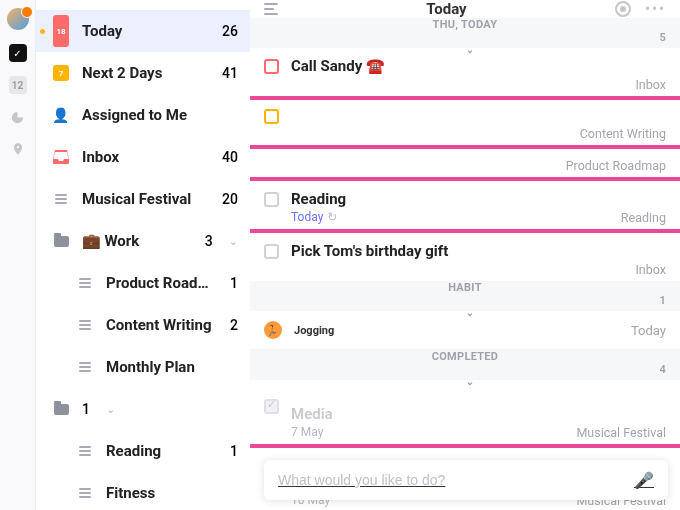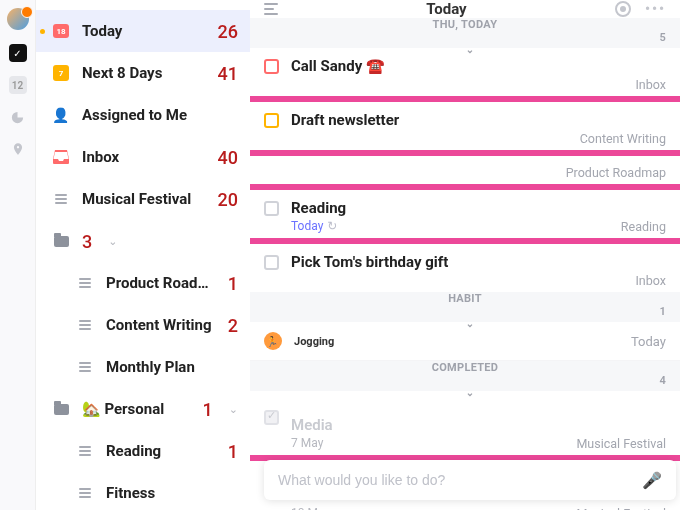--- a/index.html
+++ b/index.html
@@ -15,24 +15,24 @@
     .rail-cal { background:#e6e7eb; color:#999; font-weight:600;}
     .rail-svg { fill:#c4c6cd; }
 
     
     .sidebar { width: 214px; background:#fff; padding-top: 10px; font-size:15px; }
     .s-item { height: 42px; display:flex; align-items:center; padding: 0 12px 0 16px; cursor:pointer; gap:12px; position:relative;}
     .s-item.sel { background:#eceffd; }
     .dot { position:absolute; left:4px; width:5px; height:5px; border-radius:50%; background:#ffb400; }
     .s-ico { width:18px; display:flex; justify-content:center; align-items:center; font-size:14px; }
     .s-label { flex:1; font-weight:700; color:#222; white-space:nowrap; overflow:hidden; text-overflow:ellipsis;}
-    .s-count { color:#b91c1c; font-size:18px; font-weight:500;}
+    .s-count { color:#000000; font-size:14px; font-weight:500;}
     .s-item.sub { padding-left: 40px; }
     .chev { color:#b6b8bf; font-size:11px; margin-left:4px;}
-    .ico-today { width:16px; height:14px; background:#ff6b6b; border-radius:3px; display:flex; align-items:center; justify-content:center; color:#fff; font-size:8px; font-weight:700;}
+    .ico-today { width:16px; height:32px; background:#ff6b6b; border-radius:3px; display:flex; align-items:center; justify-content:center; color:#fff; font-size:8px; font-weight:700;}
     .ico-cal { width:16px; height:16px; background:#ffb400; border-radius:3px; display:flex; align-items:center; justify-content:center; color:#fff; font-size:8px; font-weight:700;}
     .ico-person{ color:#2cb67d; }
     .ico-list { display:flex; flex-direction:column; gap:2px;}
     .ico-list span{ width:12px; height:2px; background:#a8abb4; border-radius:1px;}
     .ico-folder{ width:15px; height:11px; background:#8d929c; border-radius:2px; position:relative;}
     .ico-folder::before{content:"";position:absolute;top:-3px;left:0;width:7px;height:4px;background:#8d929c;border-radius:1px 1px 0 0;}
 
     
     .main { flex:1; display:flex; flex-direction:column; background:#fff; position:relative;}
     .toolbar { height:46px; display:flex; align-items:center; padding:0 14px; gap:14px;}
@@ -41,40 +41,40 @@
     .tb-menu span:nth-child(2){width:10px;}
     .tb-title { flex:1; text-align:center; font-weight:700; font-size:15px;}
     .tb-rec { width:16px;height:16px;border:2px solid #c4c6cd;border-radius:50%; display:flex;align-items:center;justify-content:center;}
     .tb-rec::after{content:"";width:6px;height:6px;background:#c4c6cd;border-radius:50%;}
     .tb-more{ color:#c4c6cd; letter-spacing:2px; font-weight:700;}
 
     .section { height:30px; background:#f6f7f9; display:flex; align-items:center; padding:0 14px; color:#9fa2ab; font-size:11px; font-weight:700; letter-spacing:.3px;flex-direction:column;}
     .section .cnt{ margin-left:auto; font-weight:600;}
     .section .chv{ margin-left:10px; font-size:10px;}
 
-    .task { padding: 9px 14px 4px 14px; display:flex; flex-direction:column; gap:2px; border-bottom:6px solid #ec4899;}
+    .task { padding: 9px 14px 4px 14px; display:flex; flex-direction:column; gap:2px; border-bottom:4px solid #ec4899;}
     .task.nb { border-bottom:none;}
     .task-row1{ display:flex; align-items:center; gap:12px;}
     .cbox { width:15px; height:15px; border:2px solid; border-radius:3px; flex-shrink:0;}
     .cb-red{border-color:#ff6b6b;} .cb-yellow{border-color:#ffb400;} .cb-blue{border-color:#4d7fff;} .cb-gray{border-color:#d0d2d8;}
     .task-title{ font-size:15px; font-weight:700; color:#222;}
     .task-row2{ display:flex; padding-left:27px; font-size:12px;}
     .task-meta{ color:#6b72ff;}
     .task-meta.gray{color:#b6b8bf;}
     .task-loc{ margin-left:auto; color:#a3a6af; font-size:12.5px;}
     .task.ghost .task-title{ color:#c8cad0; font-weight:600;margin-top:16px;}
     .task.ghost .cbox{ border-color:#e0e1e6; background:#f1f1f4; position:relative;}
     .task.ghost .cbox::after{content:"✓"; position:absolute; top:-3px; left:1px; color:#c8cad0; font-size:11px;}
 
     .habit-row{ padding:10px 14px; display:flex; align-items:center; gap:12px; border-bottom:1px solid #f4f4f6;}
     .habit-ico{ width:18px;height:18px;border-radius:50%;background:#ff9a3c;display:flex;align-items:center;justify-content:center;font-size:10px;}
     .habit-title{font-weight:700;font-size:11px;}
     .habit-when{margin-left:auto;color:#a3a6af;font-size:13px;}
 
-    .composer{ position:absolute; left:14px; right:4px; bottom:10px; height:40px; border-radius:6px; box-shadow:0 1px 8px rgba(0,0,0,.12); background:#fff; display:flex; align-items:center; padding:0 14px;}
+    .composer{ position:absolute; left:14px; right:12px; bottom:10px; height:40px; border-radius:6px; box-shadow:0 1px 8px rgba(0,0,0,.12); background:#fff; display:flex; align-items:center; padding:0 14px;text-decoration:underline;}
     .composer input{ flex:1; border:none; outline:none; font-size:14px; color:#333;}
     .composer input::placeholder{color:#bfc1c9;}
     .mic{ color:#5b6bff; font-size:16px;}
   </style>
 </head>
 <body>
 
 <div class="rail">
   <div class="avatar"></div>
   <div class="rail-ico rail-check">✓</div>
@@ -97,21 +97,21 @@
     <span class="s-ico">
         <span class="ico-today">18</span>
       </span>
     <span class="s-label">Today</span>
     <span class="s-count">26</span>
   </div>
   <div class="s-item">
     <span class="s-ico">
         <span class="ico-cal">7</span>
       </span>
-    <span class="s-label">Next 8 Days</span>
+    <span class="s-label">Next 2 Days</span>
     <span class="s-count">41</span>
   </div>
   <div class="s-item">
     <span class="s-ico ico-person">👤</span>
     <span class="s-label">Assigned to Me</span>
     <span class="s-count"></span>
   </div>
   <div class="s-item">
     <span class="s-ico">
         <svg width="16" height="14" viewBox="0 0 16 14">
@@ -129,20 +129,21 @@
           <span></span>
         </span>
       </span>
     <span class="s-label">Musical Festival</span>
     <span class="s-count">20</span>
   </div>
   <div class="s-item">
     <span class="s-ico">
         <span class="ico-folder"></span>
       </span>
+    <span class="s-label"><span>💼</span> <span>Work</span></span>
     <span class="s-count">3</span>
     <span class="chev">⌄</span>
   </div>
   <div class="s-item sub">
     <span class="s-ico">
         <span class="ico-list">
           <span></span>
           <span></span>
           <span></span>
         </span>
@@ -169,21 +170,20 @@
           <span></span>
         </span>
       </span>
     <span class="s-label">Monthly Plan</span>
     <span class="s-count"></span>
   </div>
   <div class="s-item">
     <span class="s-ico">
         <span class="ico-folder"></span>
       </span>
-    <span class="s-label"><span>🏡</span> <span>Personal</span></span>
     <span class="s-count">1</span>
     <span class="chev">⌄</span>
   </div>
   <div class="s-item sub">
     <span class="s-ico">
         <span class="ico-list">
           <span></span>
           <span></span>
           <span></span>
         </span>
@@ -227,21 +227,20 @@
         <span class="cbox cb-red"></span>
         <span class="task-title">Call Sandy ☎️</span>
       </div>
     <div class="task-row2">
         <span class="task-loc">Inbox</span>
       </div>
   </div>
   <div class="task">
     <div class="task-row1">
         <span class="cbox cb-yellow"></span>
-        <span class="task-title">Draft newsletter</span>
       </div>
     <div class="task-row2">
         <span class="task-loc">Content Writing</span>
       </div>
   </div>
   <div class="task">
     <div class="task-row2">
         <span class="task-loc">Product Roadmap</span>
       </div>
   </div>

